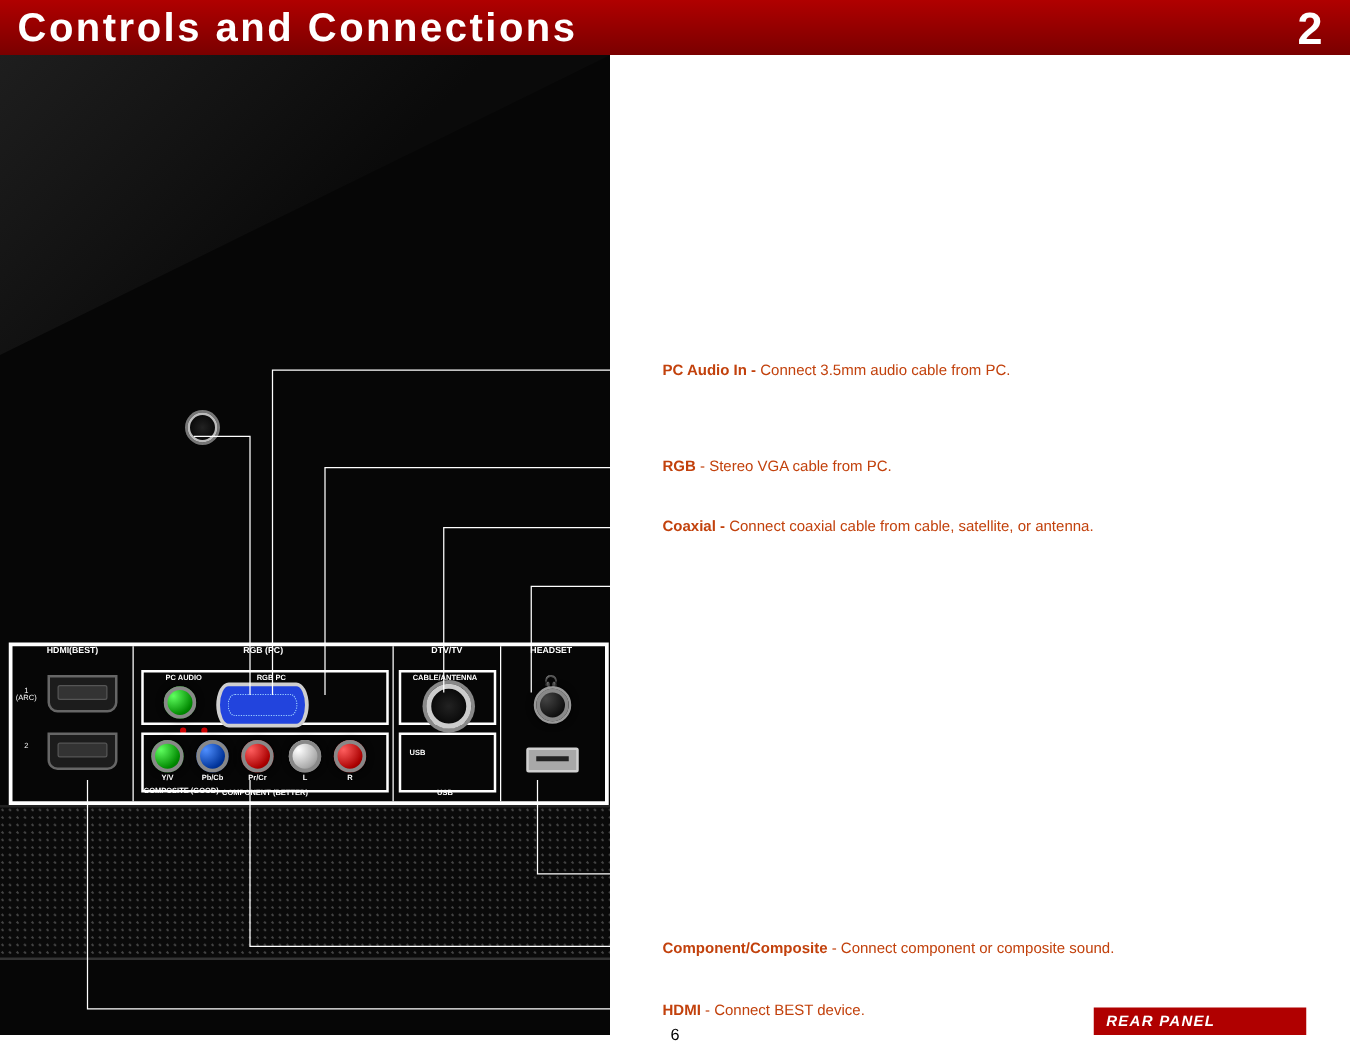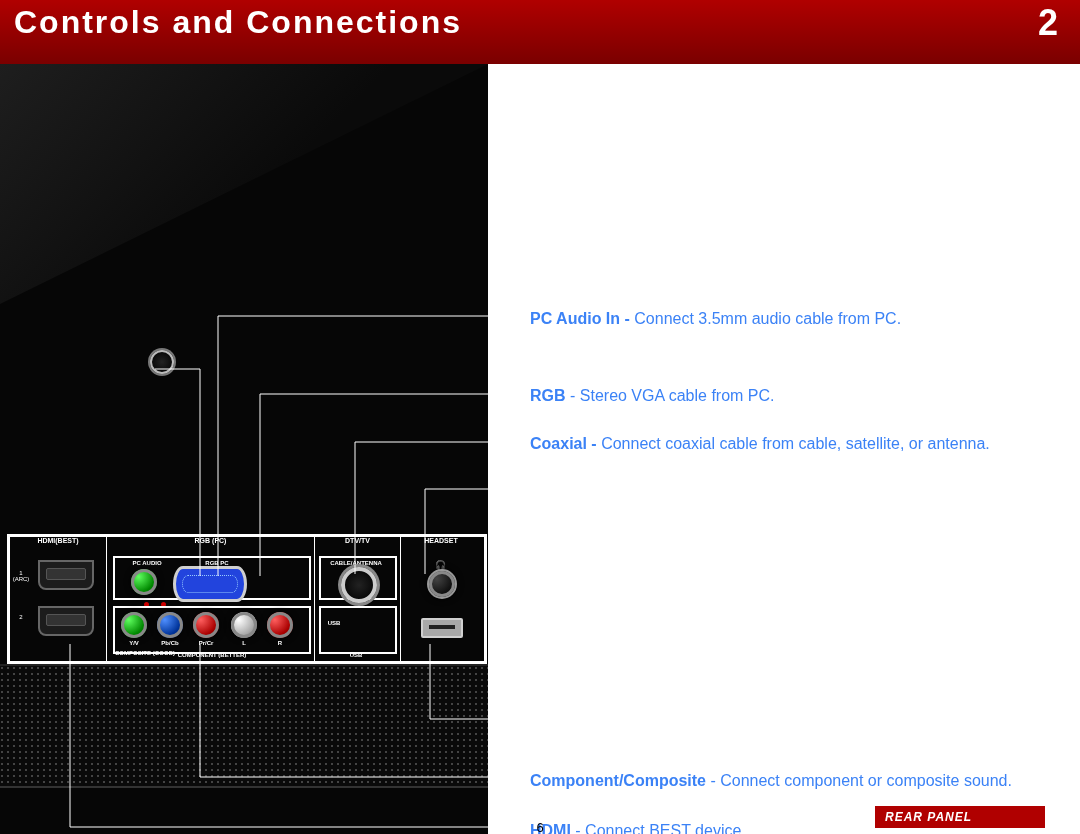--- a/index.html
+++ b/index.html
@@ -1,17 +1,17 @@
 <!DOCTYPE html>
 <html><head>
 <meta charset="utf-8">
 <style>
   html,body{margin:0;padding:0;width:1080px;height:834px;font-family:Arial,Helvetica,sans-serif;background:#fff;overflow:hidden}
   
-  .header{position:relative;height:64px;background:linear-gradient(#b00000,#7a0000);color:#fff}
+  .header{position:relative;height:44px;background:linear-gradient(#b00000,#7a0000);color:#fff}
   .header .title{position:absolute;left:14px;top:4px;font-size:32px;font-weight:bold;letter-spacing:2px}
   .header .chapnum{position:absolute;right:22px;top:2px;font-size:36px;font-weight:bold}
   
   .page{position:relative;width:1080px;height:784px}
   .leftblack{position:absolute;left:0;top:0;width:488px;height:784px;background:#060606}
   
   .gloss{position:absolute;left:0;top:0;width:488px;height:300px;background:linear-gradient(135deg,#1e1e1e 0%,#0a0a0a 50%);clip-path:polygon(0 0,100% 0,0 80%)}
   
   .grill{position:absolute;left:0;top:600px;width:488px;height:120px;
     background:
@@ -49,21 +49,21 @@
   .usb::after{content:"";position:absolute;left:6px;right:6px;top:5px;height:4px;background:#222}
   
   .sublbl{color:#fff;font-size:6px;position:absolute;text-align:center;font-weight:bold}
   
   .midframe{position:absolute;border:2px solid #fff}
   
   .soloJack{position:absolute;left:150px;top:286px;width:20px;height:20px;border-radius:50%;border:2px solid #bbb;background:radial-gradient(#222,#000);box-shadow:0 0 0 2px #777}
   
   svg.leads{position:absolute;left:0;top:0;width:1080px;height:784px;pointer-events:none;z-index:6}
   
-  .desc{position:absolute;left:530px;right:20px;color:#3b82f6;font-size:16px;line-height:1.3}
+  .desc{position:absolute;left:530px;right:20px;color:#c2410c;font-size:12px;line-height:1.3}
   .desc b{font-weight:bold}
   .d1{top:245px}
   .d2{top:322px}
   .d3{top:370px}
   .d4{top:417px}
   .d5{top:657px}
   .d6{top:707px}
   .d7{top:757px}
   
   .rearlabel{position:absolute;left:875px;top:806px;width:160px;height:22px;background:#b00000;color:#fff;font-size:12px;font-style:italic;font-weight:bold;display:flex;align-items:center;padding-left:10px;letter-spacing:1px}

